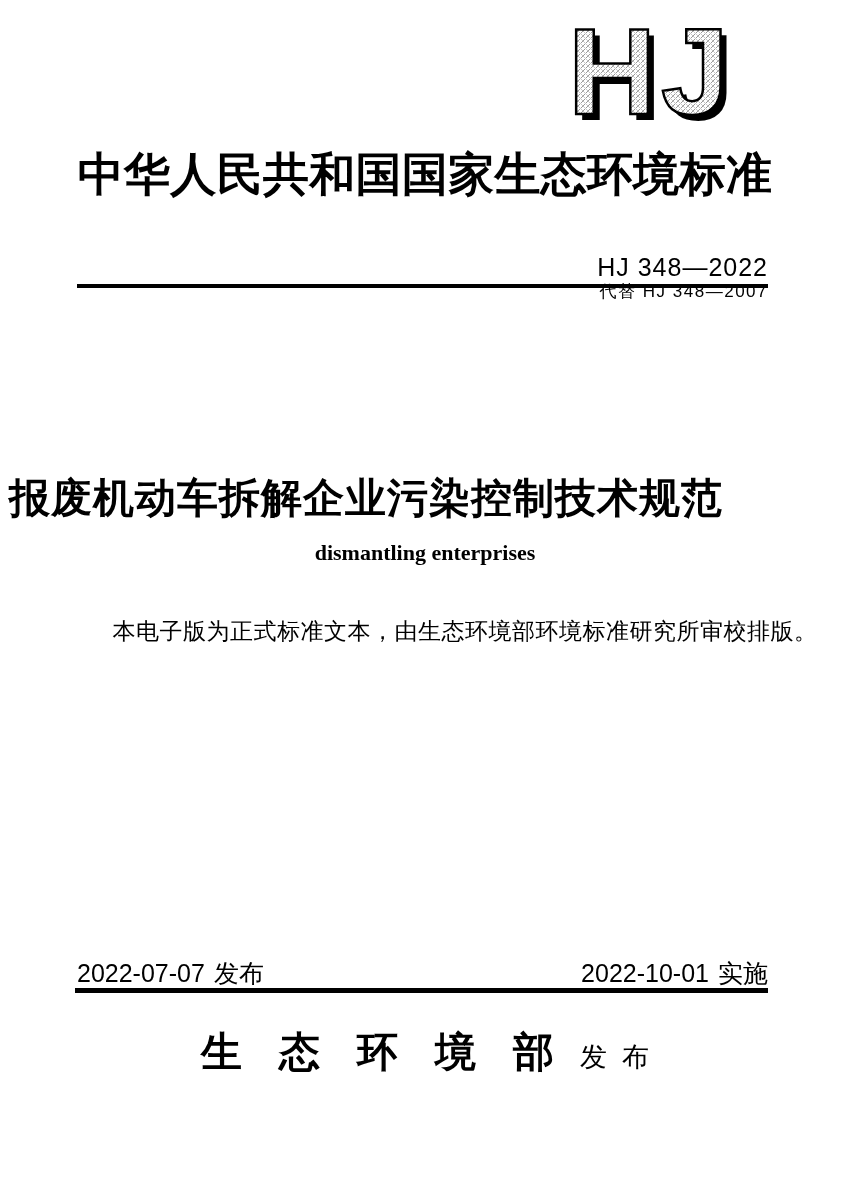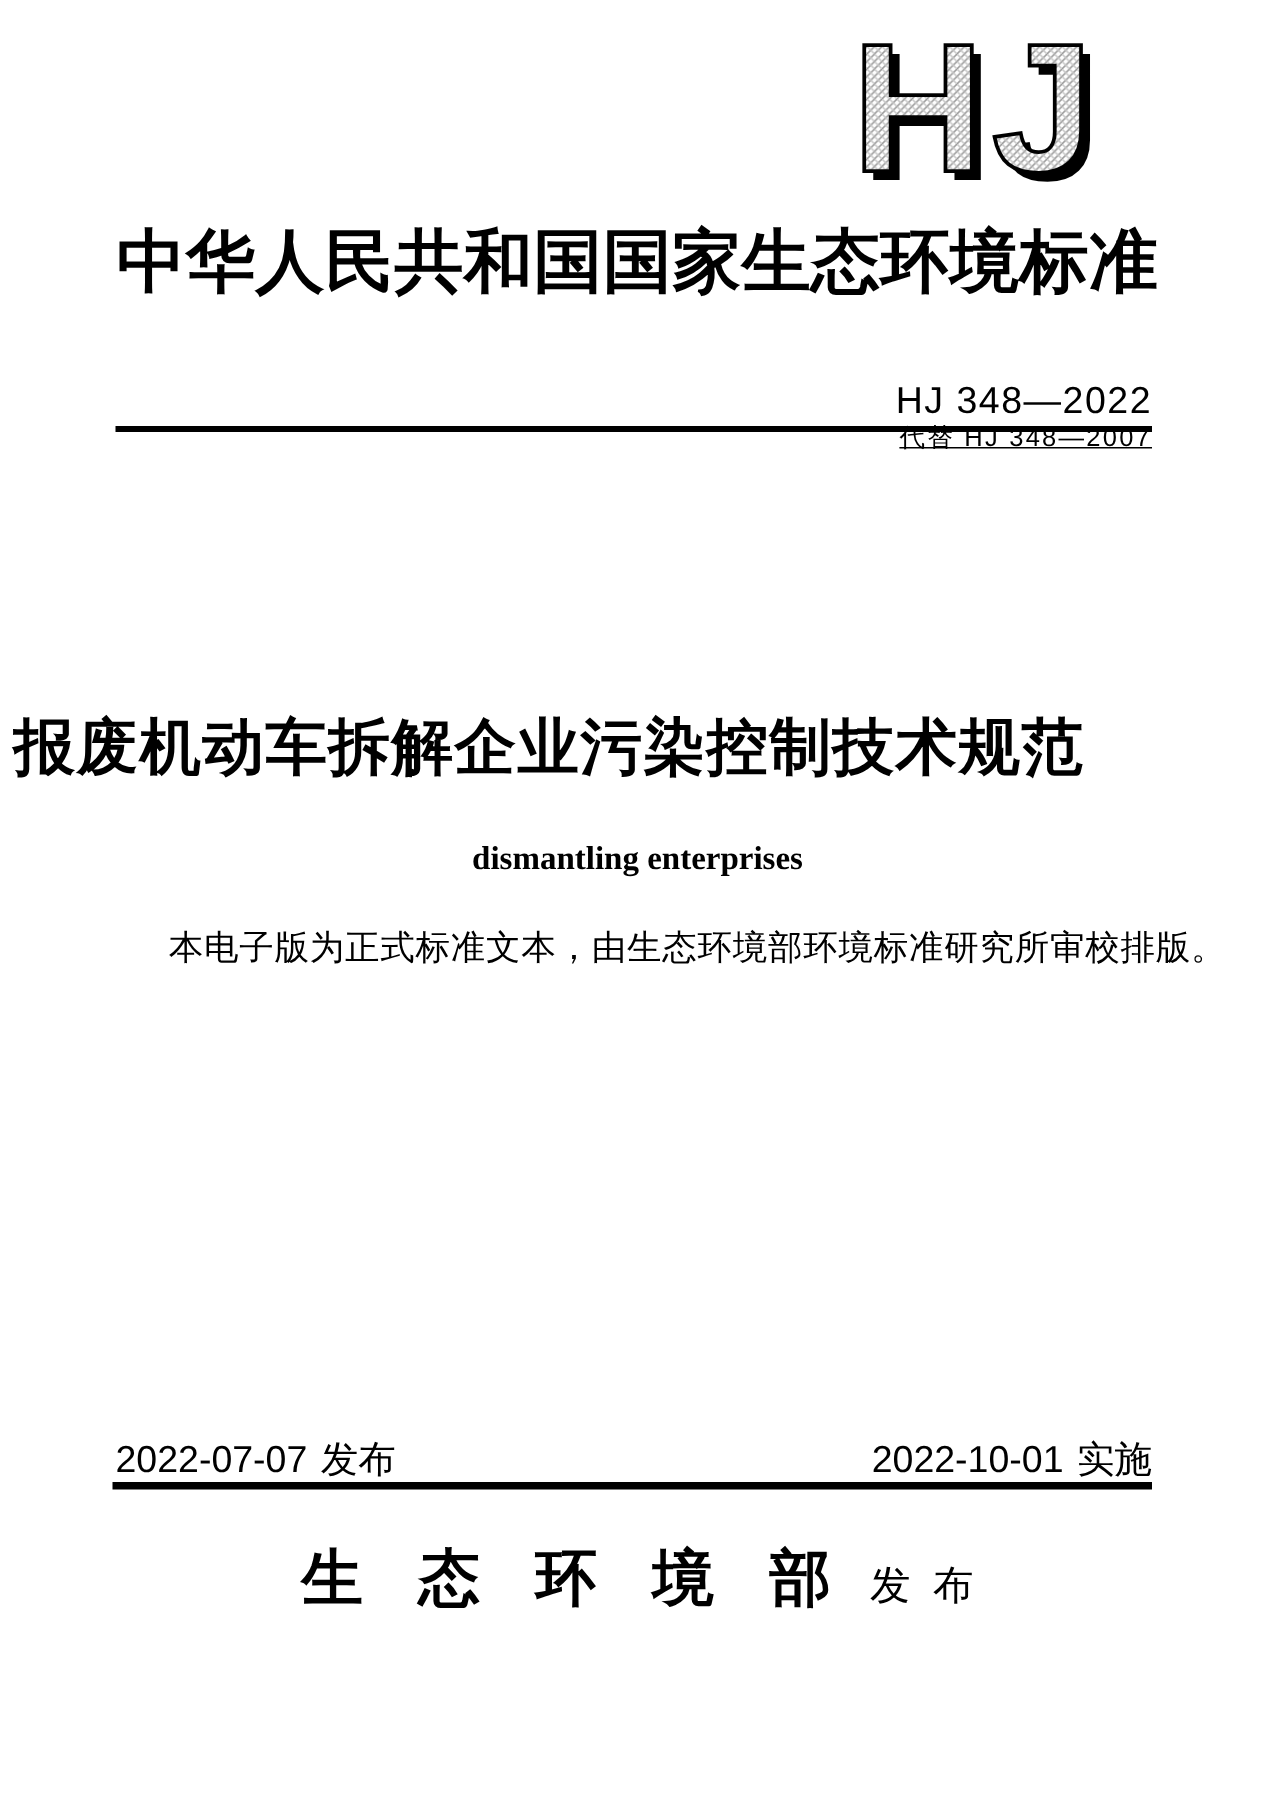--- a/index.html
+++ b/index.html
@@ -48,21 +48,20 @@
     letter-spacing: 1px;
     font-weight: 500;
     white-space: nowrap;
   }
   .replaces-note {
     font-size: 17px;
     line-height: 20px;
     letter-spacing: 1.5px;
     margin-top: 2px;
     white-space: nowrap;
-    text-decoration: underline;
   }
   .top-rule {
     position: absolute;
     top: 284px;
     left: 77px;
     width: 691px;
     height: 4px;
     background: #000000;
   }
   
@@ -82,21 +81,21 @@
     position: absolute;
     top: 541px;
     left: 0;
     width: 850px;
     text-align: center;
     font-family: "Liberation Serif", serif;
     font-weight: bold;
     font-size: 22px;
     line-height: 24px;
   }
-  .en-title .line2 { margin-top: 19px; }
+  .en-title .line2 { }
   
   .edition-note {
     position: absolute;
     top: 616px;
     left: 0;
     width: 850px;
     text-align: center;
     font-size: 23px;
     letter-spacing: 0.5px;
     white-space: nowrap;

